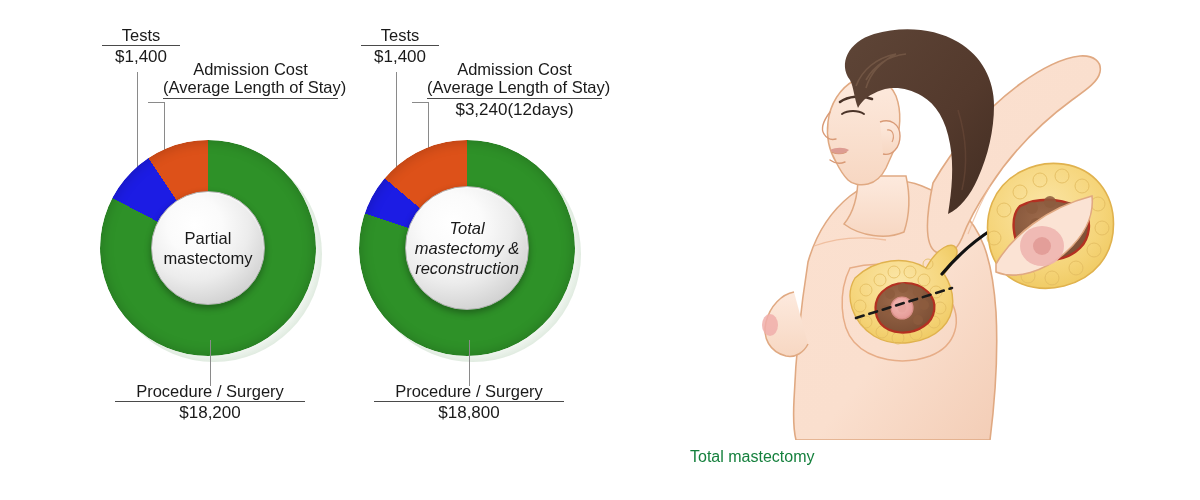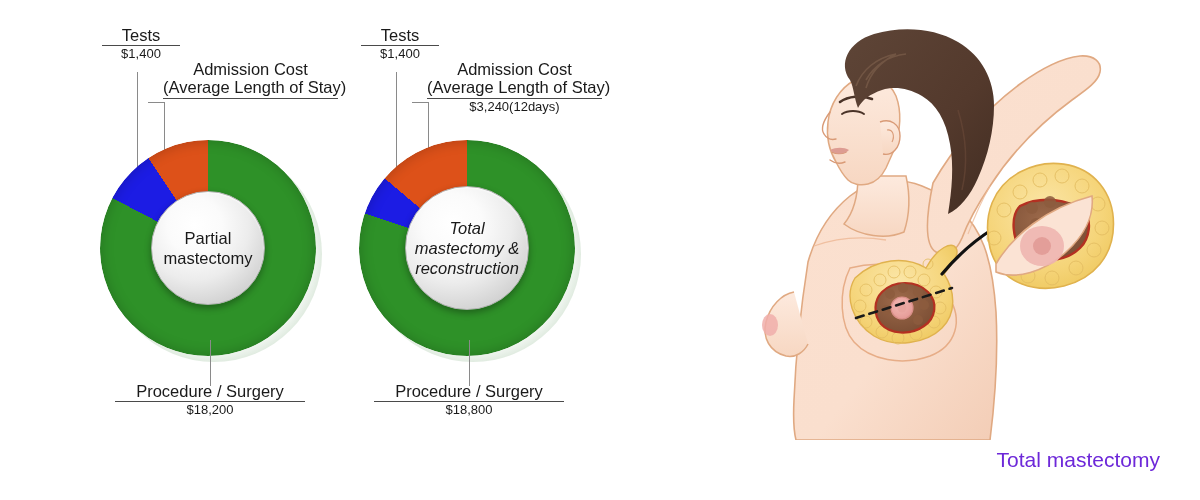--- a/index.html
+++ b/index.html
@@ -11,21 +11,21 @@
     overflow: hidden;
   }
   #root { position: relative; width: 1200px; height: 500px; background:#fff; }
 
   .chart-block { position: absolute; }
 
   
   .callout { position: absolute; text-align: center; color: #1a1a1a; line-height: 1.12; white-space: nowrap; }
   .callout .cap { display:block; font-size: 16.5px; }
   .callout .rule { display:block; height:1px; background:#4a4a4a; margin: 1px auto 1px auto; }
-  .callout .amt { display:block; font-size: 13px; }
+  .callout .amt { display:block; font-size: 17px; }
 
   .leader { position: absolute; background: #8a8a8a; }
   .leader.v { width: 1px; }
   .leader.h { height: 1px; }
 
   
   .donut-wrap { position: absolute; }
   .donut-shadow {
     position:absolute; border-radius:50%;
     background: radial-gradient(circle at 50% 50%, rgba(120,170,120,0.0) 60%, rgba(90,150,90,0.45) 86%, rgba(255,255,255,0) 100%);
@@ -37,22 +37,22 @@
     box-shadow: 0 3px 7px rgba(0,0,0,0.33), inset 0 1px 2px rgba(255,255,255,0.9);
     border: 1px solid #b0b0b0;
     display:flex; align-items:center; justify-content:center;
     text-align:center; color:#1a1a1a;
   }
   .hub .hub-text { font-size: 16.5px; line-height: 1.22; padding: 0 6px; }
 
   
   .illus { position:absolute; }
   .caption {
-    position:absolute; text-align:right; font-size: 21px;
-    color:#6d28d9; white-space:nowrap;
+    position:absolute; text-align:left; font-size: 16px;
+    color:#15803d; white-space:nowrap;
   }
 </style>
 </head>
 <body>
 
 <div id="root">
 
   <div class="chart-block" style="left:0;top:0;width:340px;height:440px;">
 
     <div class="callout" style="left:96px; top:26px; width:90px;">

